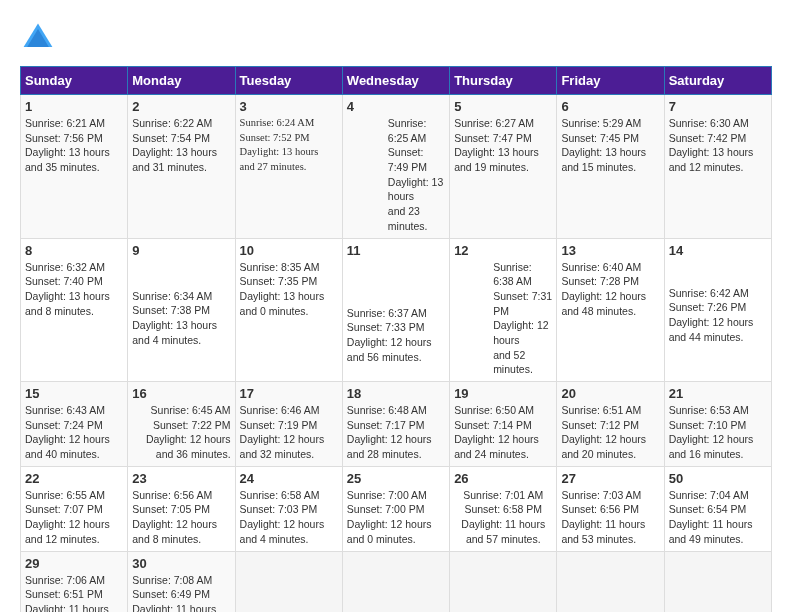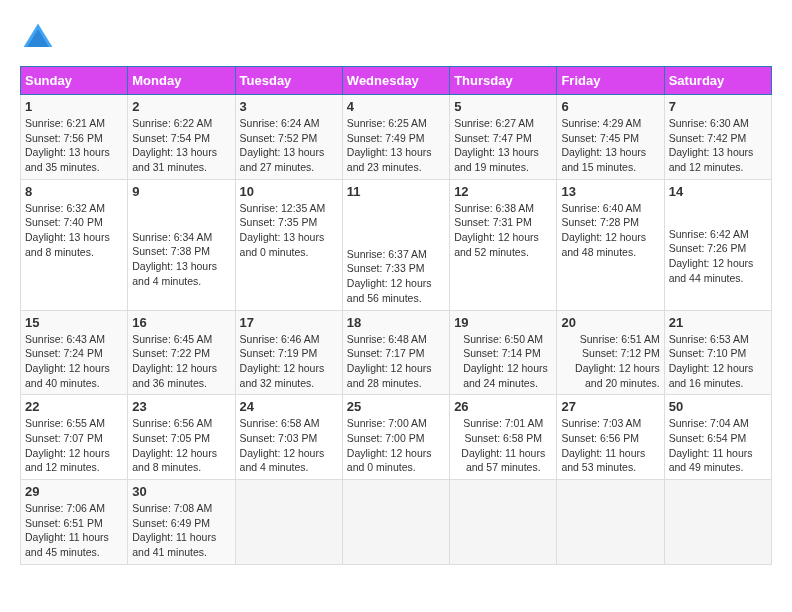--- a/index.html
+++ b/index.html
@@ -50,21 +50,21 @@
     }
     .title-block p {
       font-size: 16px;
       color: #555;
     }
     table {
       width: 100%;
       border-collapse: collapse;
     }
     thead tr th {
-      background-color: #d946ef;
+      background-color: #4c1d95;
       color: #fff;
       font-size: 13px;
       font-weight: bold;
       padding: 6px 4px;
       text-align: left;
       border: 1px solid #2979b8;
     }
     tbody tr td {
       vertical-align: top;
       font-size: 10.5px;
@@ -137,42 +137,42 @@
         </td>
         <td>
           <span class="day-num">2</span>
           <div class="cell-content" style="white-space: pre-line;">Sunrise: 6:22 AM
 Sunset: 7:54 PM
 Daylight: 13 hours
 and 31 minutes.</div>
         </td>
         <td>
           <span class="day-num">3</span>
-          <div class="cell-content" style="white-space: pre-line;">Sunrise: 6:24 AM
+          <div class="cell-content" style="white-space: pre-line; font-family: Liberation Serif, serif;">Sunrise: 6:24 AM
 Sunset: 7:52 PM
 Daylight: 13 hours
 and 27 minutes.</div>
         </td>
         <td>
           <span class="day-num">4</span>
-          <div class="cell-content" style="white-space: pre-line;">Sunrise: 6:25 AM
+          <div class="cell-content" style="white-space: pre-line; margin-left: 41px;">Sunrise: 6:25 AM
 Sunset: 7:49 PM
 Daylight: 13 hours
 and 23 minutes.</div>
         </td>
         <td>
           <span class="day-num">5</span>
           <div class="cell-content" style="white-space: pre-line;">Sunrise: 6:27 AM
 Sunset: 7:47 PM
 Daylight: 13 hours
 and 19 minutes.</div>
         </td>
         <td>
           <span class="day-num">6</span>
-          <div class="cell-content" style="white-space: pre-line;">Sunrise: 4:29 AM
+          <div class="cell-content" style="white-space: pre-line;">Sunrise: 5:29 AM
 Sunset: 7:45 PM
 Daylight: 13 hours
 and 15 minutes.</div>
         </td>
         <td>
           <span class="day-num">7</span>
           <div class="cell-content" style="white-space: pre-line;">Sunrise: 6:30 AM
 Sunset: 7:42 PM
 Daylight: 13 hours
 and 12 minutes.</div>
@@ -188,35 +188,35 @@
         </td>
         <td>
           <span class="day-num">9</span>
           <div class="cell-content" style="white-space: pre-line; margin-top: 31px;">Sunrise: 6:34 AM
 Sunset: 7:38 PM
 Daylight: 13 hours
 and 4 minutes.</div>
         </td>
         <td>
           <span class="day-num">10</span>
-          <div class="cell-content" style="white-space: pre-line;">Sunrise: 12:35 AM
+          <div class="cell-content" style="white-space: pre-line;">Sunrise: 8:35 AM
 Sunset: 7:35 PM
 Daylight: 13 hours
 and 0 minutes.</div>
         </td>
         <td>
           <span class="day-num">11</span>
           <div class="cell-content" style="white-space: pre-line; margin-top: 48px;">Sunrise: 6:37 AM
 Sunset: 7:33 PM
 Daylight: 12 hours
 and 56 minutes.</div>
         </td>
         <td>
           <span class="day-num">12</span>
-          <div class="cell-content" style="white-space: pre-line;">Sunrise: 6:38 AM
+          <div class="cell-content" style="white-space: pre-line; margin-left: 39px;">Sunrise: 6:38 AM
 Sunset: 7:31 PM
 Daylight: 12 hours
 and 52 minutes.</div>
         </td>
         <td>
           <span class="day-num">13</span>
           <div class="cell-content" style="white-space: pre-line;">Sunrise: 6:40 AM
 Sunset: 7:28 PM
 Daylight: 12 hours
 and 48 minutes.</div>
@@ -232,49 +232,49 @@
       <tr>
         <td>
           <span class="day-num">15</span>
           <div class="cell-content" style="white-space: pre-line;">Sunrise: 6:43 AM
 Sunset: 7:24 PM
 Daylight: 12 hours
 and 40 minutes.</div>
         </td>
         <td>
           <span class="day-num">16</span>
-          <div class="cell-content" style="white-space: pre-line;">Sunrise: 6:45 AM
+          <div class="cell-content" style="white-space: pre-line; text-align: right;">Sunrise: 6:45 AM
 Sunset: 7:22 PM
 Daylight: 12 hours
 and 36 minutes.</div>
         </td>
         <td>
           <span class="day-num">17</span>
           <div class="cell-content" style="white-space: pre-line;">Sunrise: 6:46 AM
 Sunset: 7:19 PM
 Daylight: 12 hours
 and 32 minutes.</div>
         </td>
         <td>
           <span class="day-num">18</span>
           <div class="cell-content" style="white-space: pre-line;">Sunrise: 6:48 AM
 Sunset: 7:17 PM
 Daylight: 12 hours
 and 28 minutes.</div>
         </td>
         <td>
           <span class="day-num">19</span>
-          <div class="cell-content" style="white-space: pre-line; margin-left: 9px;">Sunrise: 6:50 AM
+          <div class="cell-content" style="white-space: pre-line;">Sunrise: 6:50 AM
 Sunset: 7:14 PM
 Daylight: 12 hours
 and 24 minutes.</div>
         </td>
         <td>
           <span class="day-num">20</span>
-          <div class="cell-content" style="white-space: pre-line; text-align: right;">Sunrise: 6:51 AM
+          <div class="cell-content" style="white-space: pre-line;">Sunrise: 6:51 AM
 Sunset: 7:12 PM
 Daylight: 12 hours
 and 20 minutes.</div>
         </td>
         <td>
           <span class="day-num">21</span>
           <div class="cell-content" style="white-space: pre-line;">Sunrise: 6:53 AM
 Sunset: 7:10 PM
 Daylight: 12 hours
 and 16 minutes.</div>

